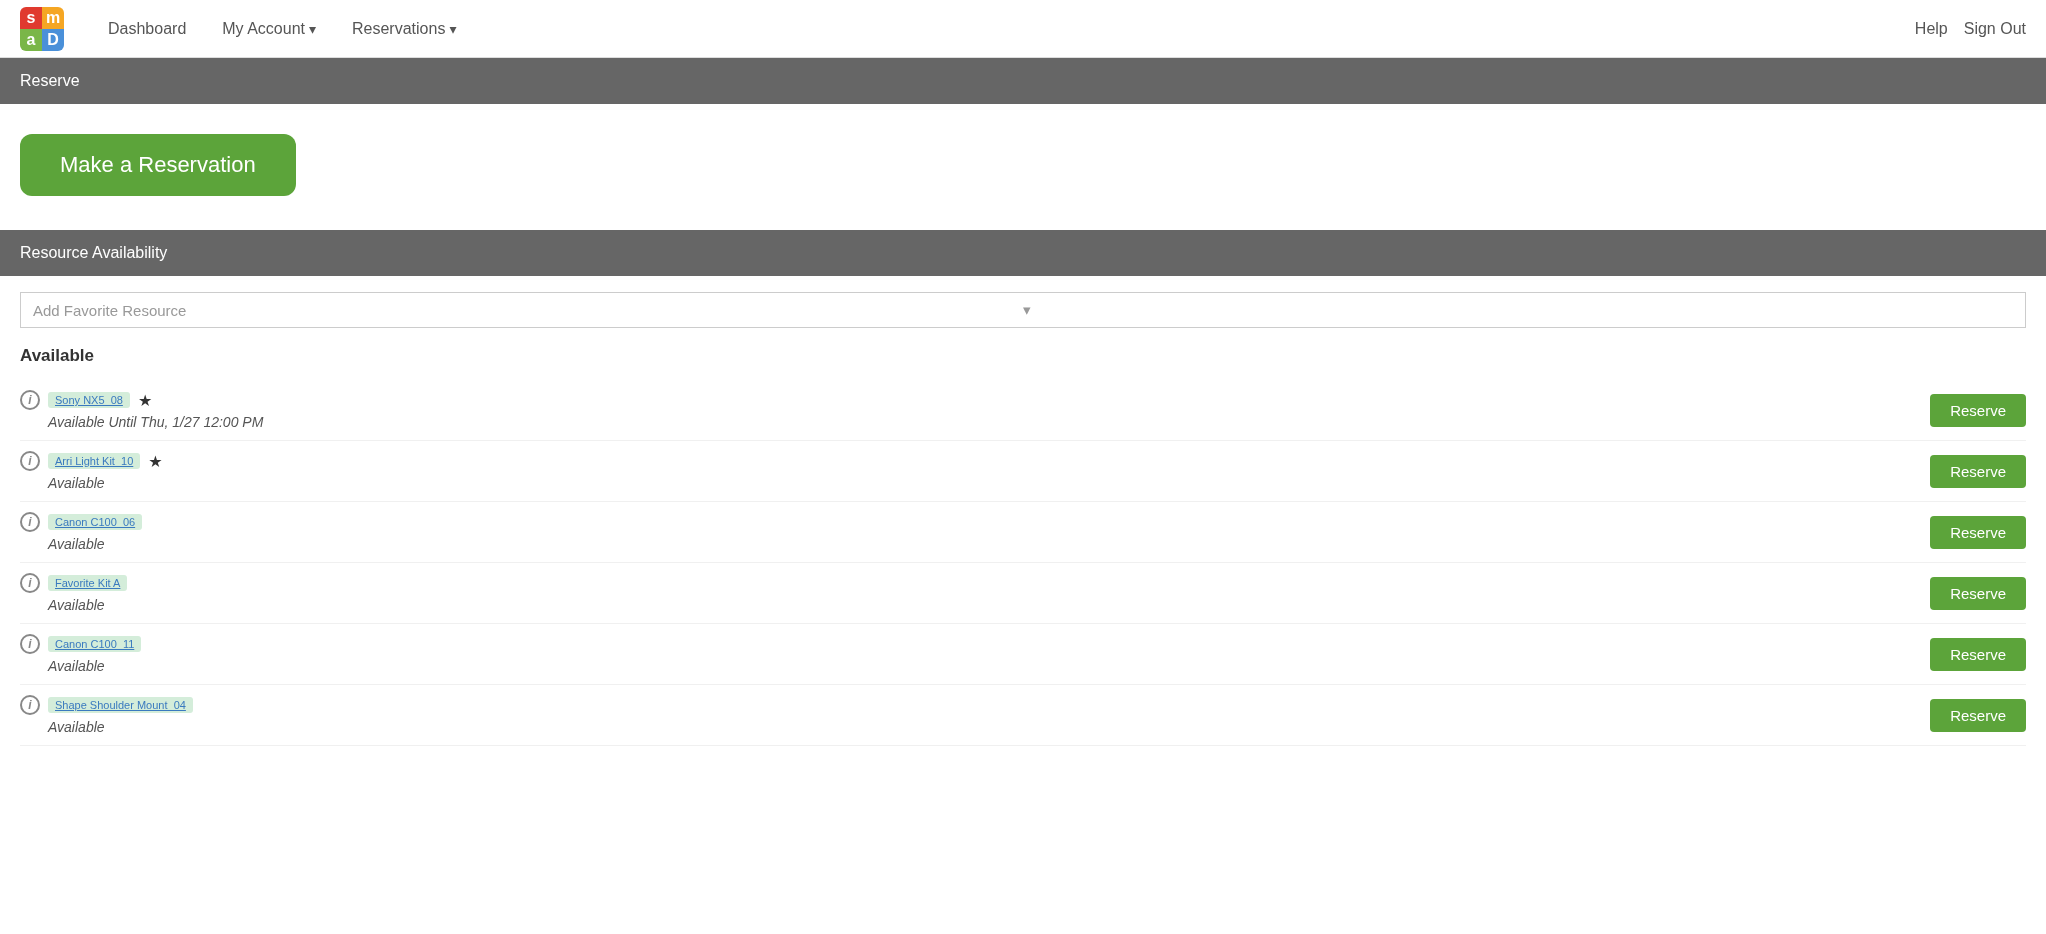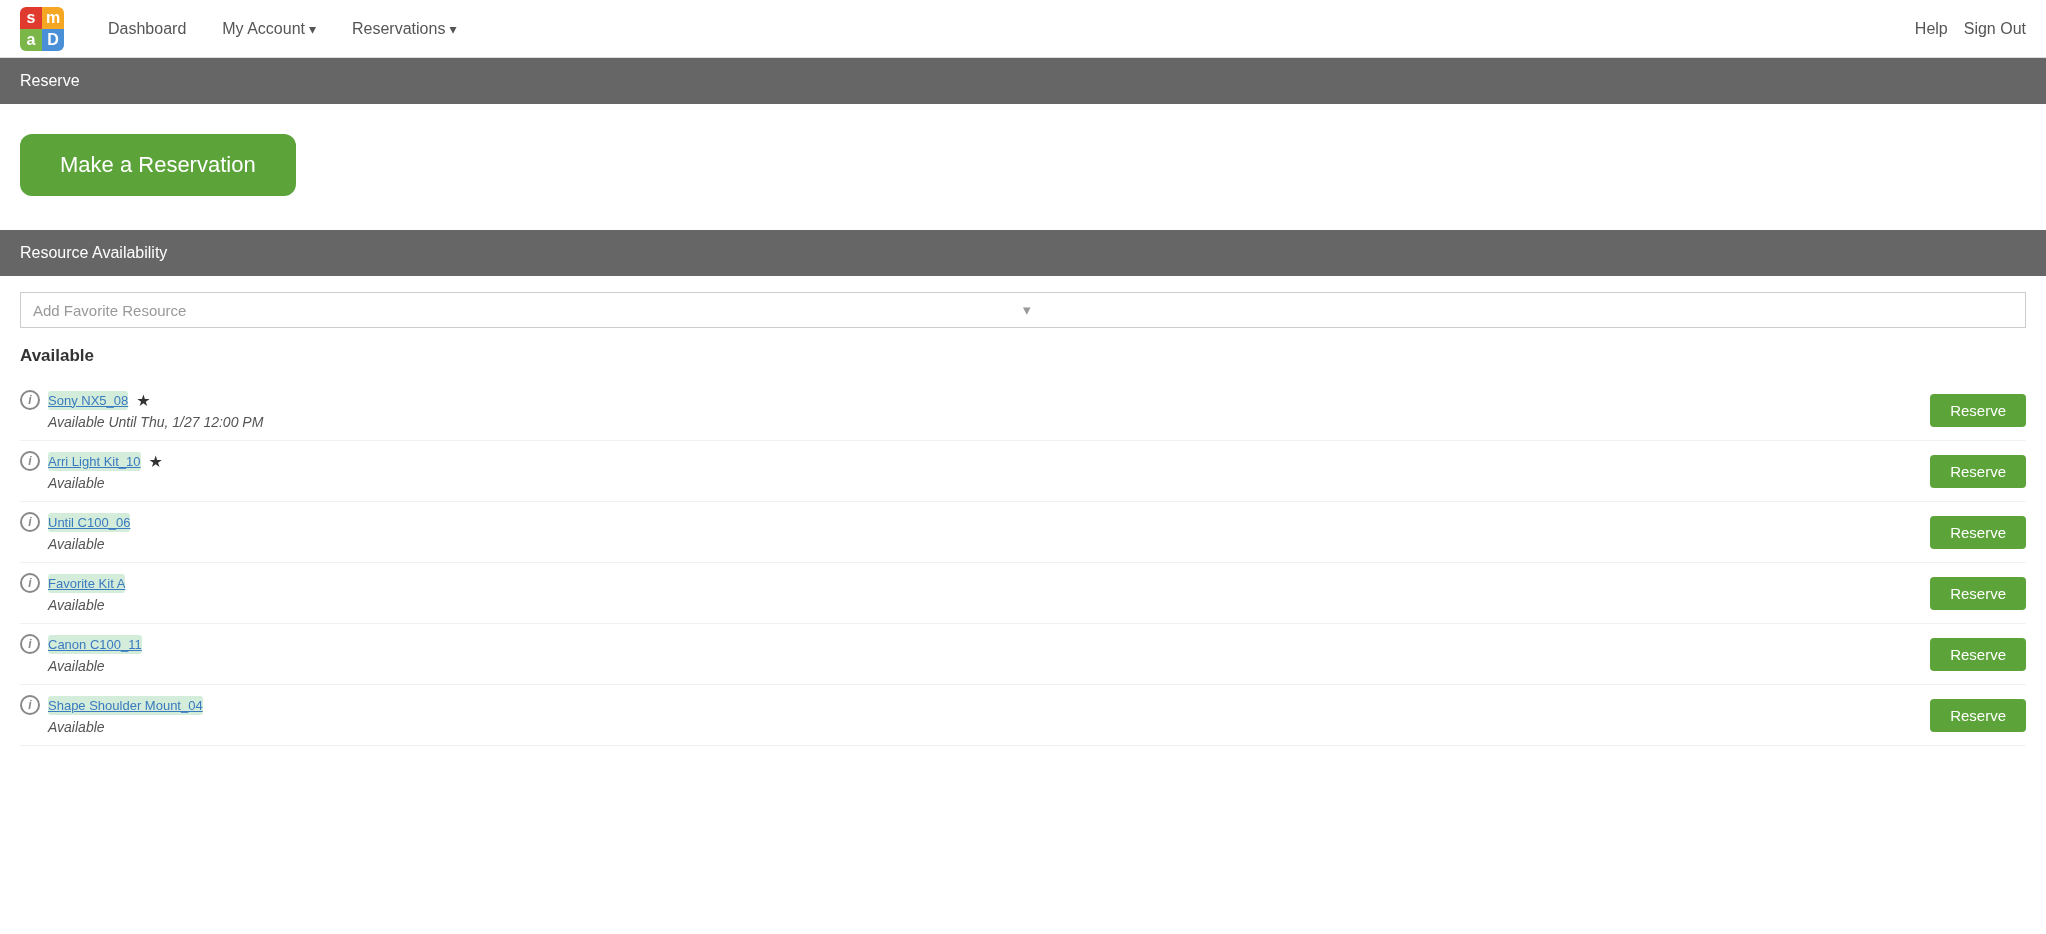--- a/index.html
+++ b/index.html
@@ -137,23 +137,23 @@
       color: #888;
       cursor: pointer;
       flex-shrink: 0;
       font-style: italic;
       font-weight: bold;
     }
     .resource-name {
       color: #3a7abf;
       text-decoration: underline;
       cursor: pointer;
-      font-size: 13px;
+      font-size: 11px;
       background: #d4edda;
-      padding: 2px 0;
+      padding: 2px 7px;
       border-radius: 3px;
     }
     .star-icon {
       color: #333;
       font-size: 16px;
       cursor: pointer;
     }
     .resource-status {
       font-style: italic;
       color: #555;
@@ -247,21 +247,21 @@
               <span class="star-icon">★</span>
             </div>
             <div class="resource-status">Available</div>
           </div>
           <button class="reserve-btn">Reserve</button>
         </div>
         <div class="resource-item">
           <div class="resource-item-left">
             <div class="resource-item-name-row">
               <div class="info-icon">i</div>
-              <span class="resource-name">Until C100_06</span>
+              <span class="resource-name">Canon C100_06</span>
             </div>
             <div class="resource-status">Available</div>
           </div>
           <button class="reserve-btn">Reserve</button>
         </div>
         <div class="resource-item">
           <div class="resource-item-left">
             <div class="resource-item-name-row">
               <div class="info-icon">i</div>
               <span class="resource-name">Favorite Kit A</span>

